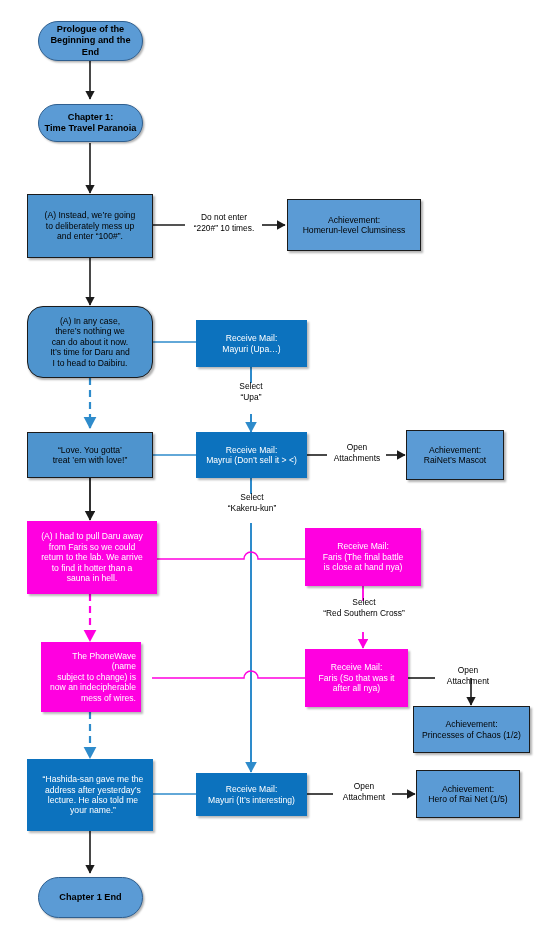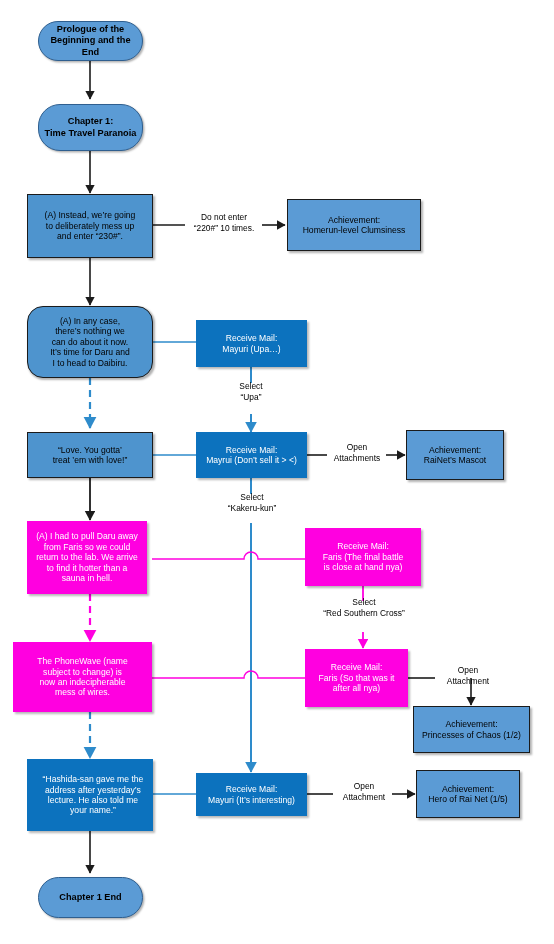--- a/index.html
+++ b/index.html
@@ -176,29 +176,29 @@
     <path d="M392,794 L415,794" stroke="#1B1B1B" stroke-width="1.6" fill="none" marker-end="url(#ah-black)"></path>
 
     <path d="M90,831 L90,873" stroke="#1B1B1B" stroke-width="1.6" fill="none" marker-end="url(#ah-black)"></path>
   </svg>
 
   <div class="node n-term" style="left:38px; top:21px; width:105px; height:40px;">
     <span class="txt">Prologue of the
 Beginning and the End</span>
   </div>
 
-  <div class="node n-term" style="left:38px; top:104px; width:105px; height:47px;">
+  <div class="node n-term" style="left:38px; top:104px; width:105px; height:38px;">
     <span class="txt">Chapter 1:
 Time Travel Paranoia</span>
   </div>
 
   <div class="node n-story" style="left:27px; top:194px; width:126px; height:64px;">
     <span class="txt">(A) Instead, we’re going
 to deliberately mess up
-and enter “230#”.</span>
+and enter “100#”.</span>
   </div>
 
   <div class="node n-ach" style="left:287px; top:199px; width:134px; height:52px;">
     <span class="txt">Achievement:
 Homerun-level Clumsiness</span>
   </div>
 
   <div class="node n-story" style="left:27px; top:306px; width:126px; height:72px;border-radius:16px;">
     <span class="txt">(A) In any case,
 there’s nothing we
@@ -220,35 +220,35 @@
   <div class="node n-mail" style="left:196px; top:432px; width:111px; height:46px;">
     <span class="txt">Receive Mail:
 Mayrui (Don’t sell it &gt; &lt;)</span>
   </div>
 
   <div class="node n-ach" style="left:406px; top:430px; width:98px; height:50px;">
     <span class="txt">Achievement:
 RaiNet’s Mascot</span>
   </div>
 
-  <div class="node n-story-m" style="left:27px; top:521px; width:120px; height:73px;">
+  <div class="node n-story-m" style="left:27px; top:521px; width:130px; height:73px;">
     <span class="txt">(A) I had to pull Daru away
 from Faris so we could
 return to the lab. We arrive
 to find it hotter than a
 sauna in hell.</span>
   </div>
 
   <div class="node n-mail-m" style="left:305px; top:528px; width:116px; height:58px;">
     <span class="txt">Receive Mail:
 Faris (The final battle
 is close at hand nya)</span>
   </div>
 
-  <div class="node n-story-m" style="left:13px; top:642px; width:139px; height:70px;">
+  <div class="node n-story-m" style="left:41px; top:642px; width:100px; height:70px;text-align:right;">
     <span class="txt">The PhoneWave (name
 subject to change) is
 now an indecipherable
 mess of wires.</span>
   </div>
 
   <div class="node n-mail-m" style="left:305px; top:649px; width:103px; height:58px;">
     <span class="txt">Receive Mail:
 Faris (So that was it
 after all nya)</span>

